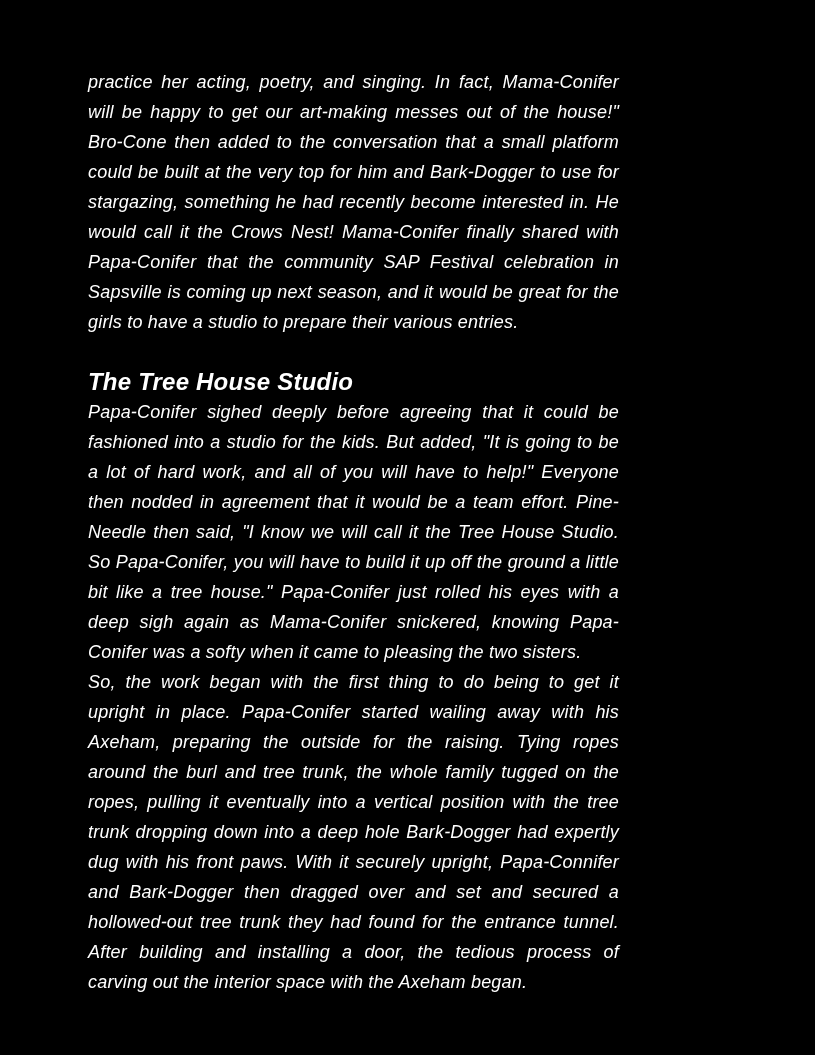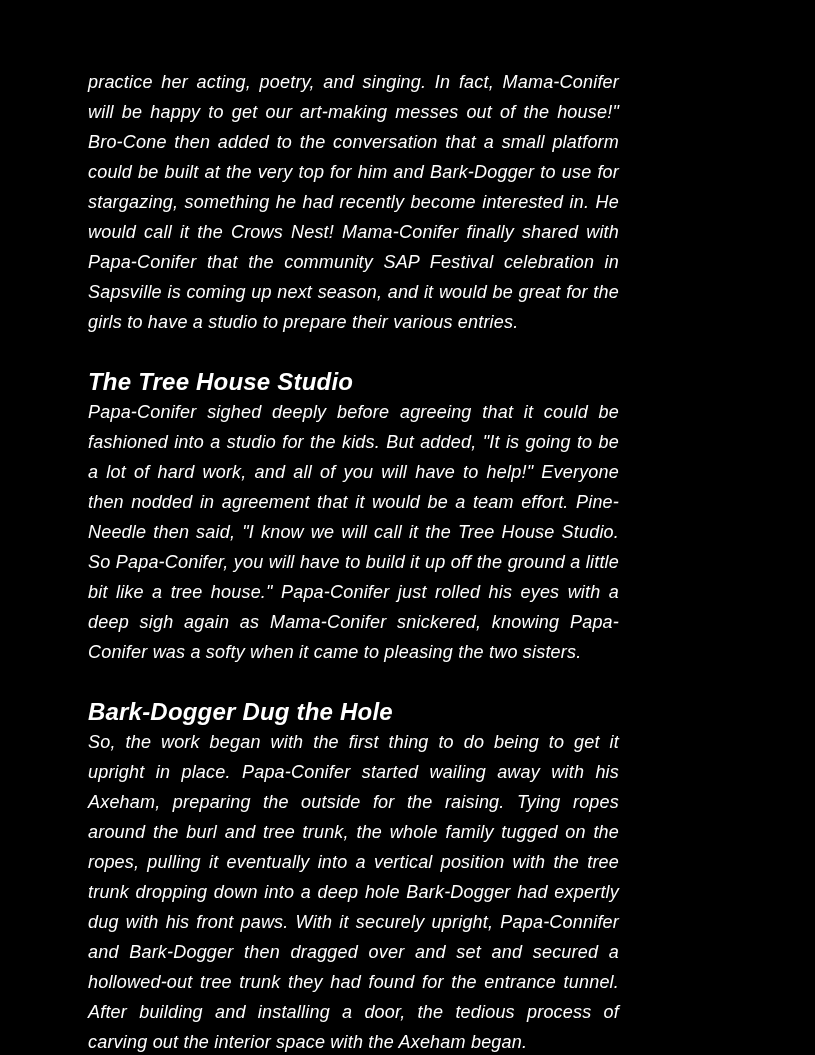--- a/index.html
+++ b/index.html
@@ -45,18 +45,17 @@
   <div class="doc-text">
 
     <p class="body-text">practice her acting, poetry, and singing. In fact, Mama-Conifer will be happy to get our art-making messes out of the house!" Bro-Cone then added to the conversation that a small platform could be built at the very top for him and Bark-Dogger to use for stargazing, something he had recently become interested in. He would call it the Crows Nest! Mama-Conifer finally shared with Papa-Conifer that the community SAP Festival celebration in Sapsville is coming up next season, and it would be great for the girls to have a studio to prepare their various entries.</p>
 
     <section>
       <h2 class="section-heading">The Tree House Studio</h2>
       <p class="body-text">Papa-Conifer sighed deeply before agreeing that it could be fashioned into a studio for the kids. But added, "It is going to be a lot of hard work, and all of you will have to help!" Everyone then nodded in agreement that it would be a team effort. Pine-Needle then said, "I know we will call it the Tree House Studio. So Papa-Conifer, you will have to build it up off the ground a little bit like a tree house." Papa-Conifer just rolled his eyes with a deep sigh again as Mama-Conifer snickered, knowing Papa-Conifer was a softy when it came to pleasing the two sisters.</p>
     </section>
 
     <section>
-      <h2 class="section-heading">Bark-Dogger Dug the Hole</h2>
       <p class="body-text">So, the work began with the first thing to do being to get it upright in place. Papa-Conifer started wailing away with his Axeham, preparing the outside for the raising. Tying ropes around the burl and tree trunk, the whole family tugged on the ropes, pulling it eventually into a vertical position with the tree trunk dropping down into a deep hole Bark-Dogger had expertly dug with his front paws. With it securely upright, Papa-Connifer and Bark-Dogger then dragged over and set and secured a hollowed-out tree trunk they had found for the entrance tunnel. After building and installing a door, the tedious process of carving out the interior space with the Axeham began.</p>
     </section>
 
   </div>
 </div>
 
 </body></html>

